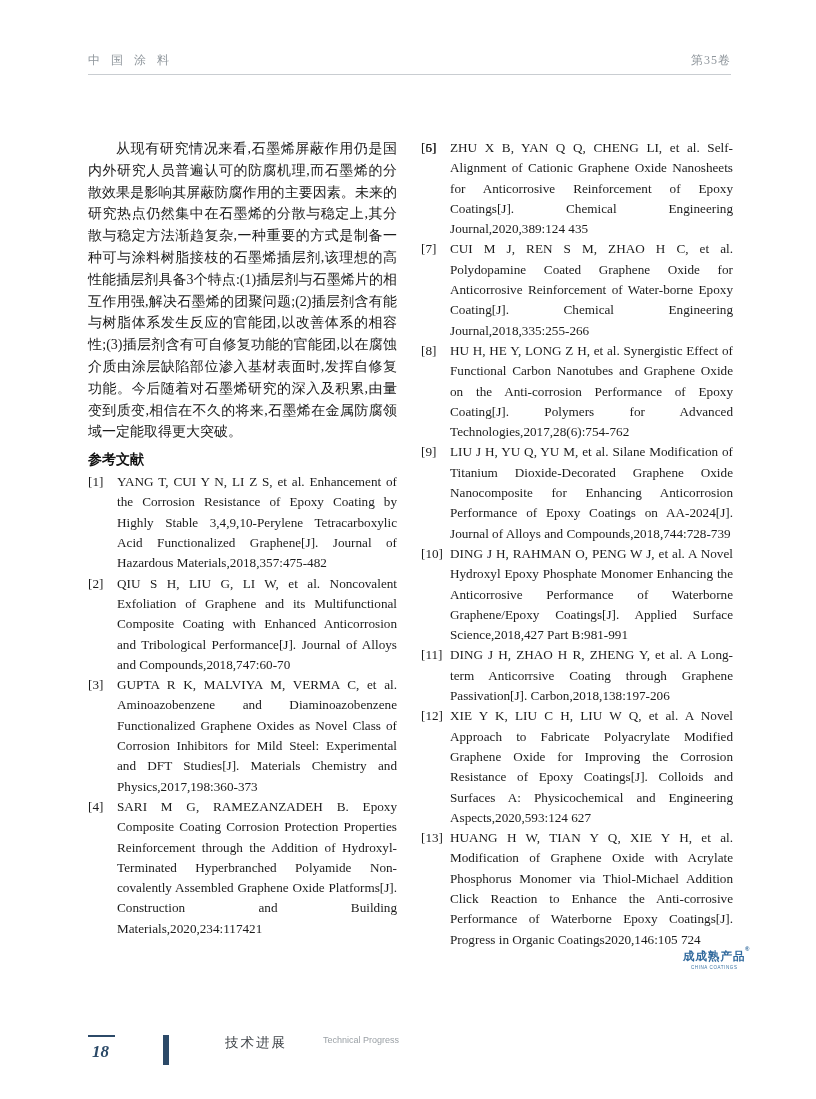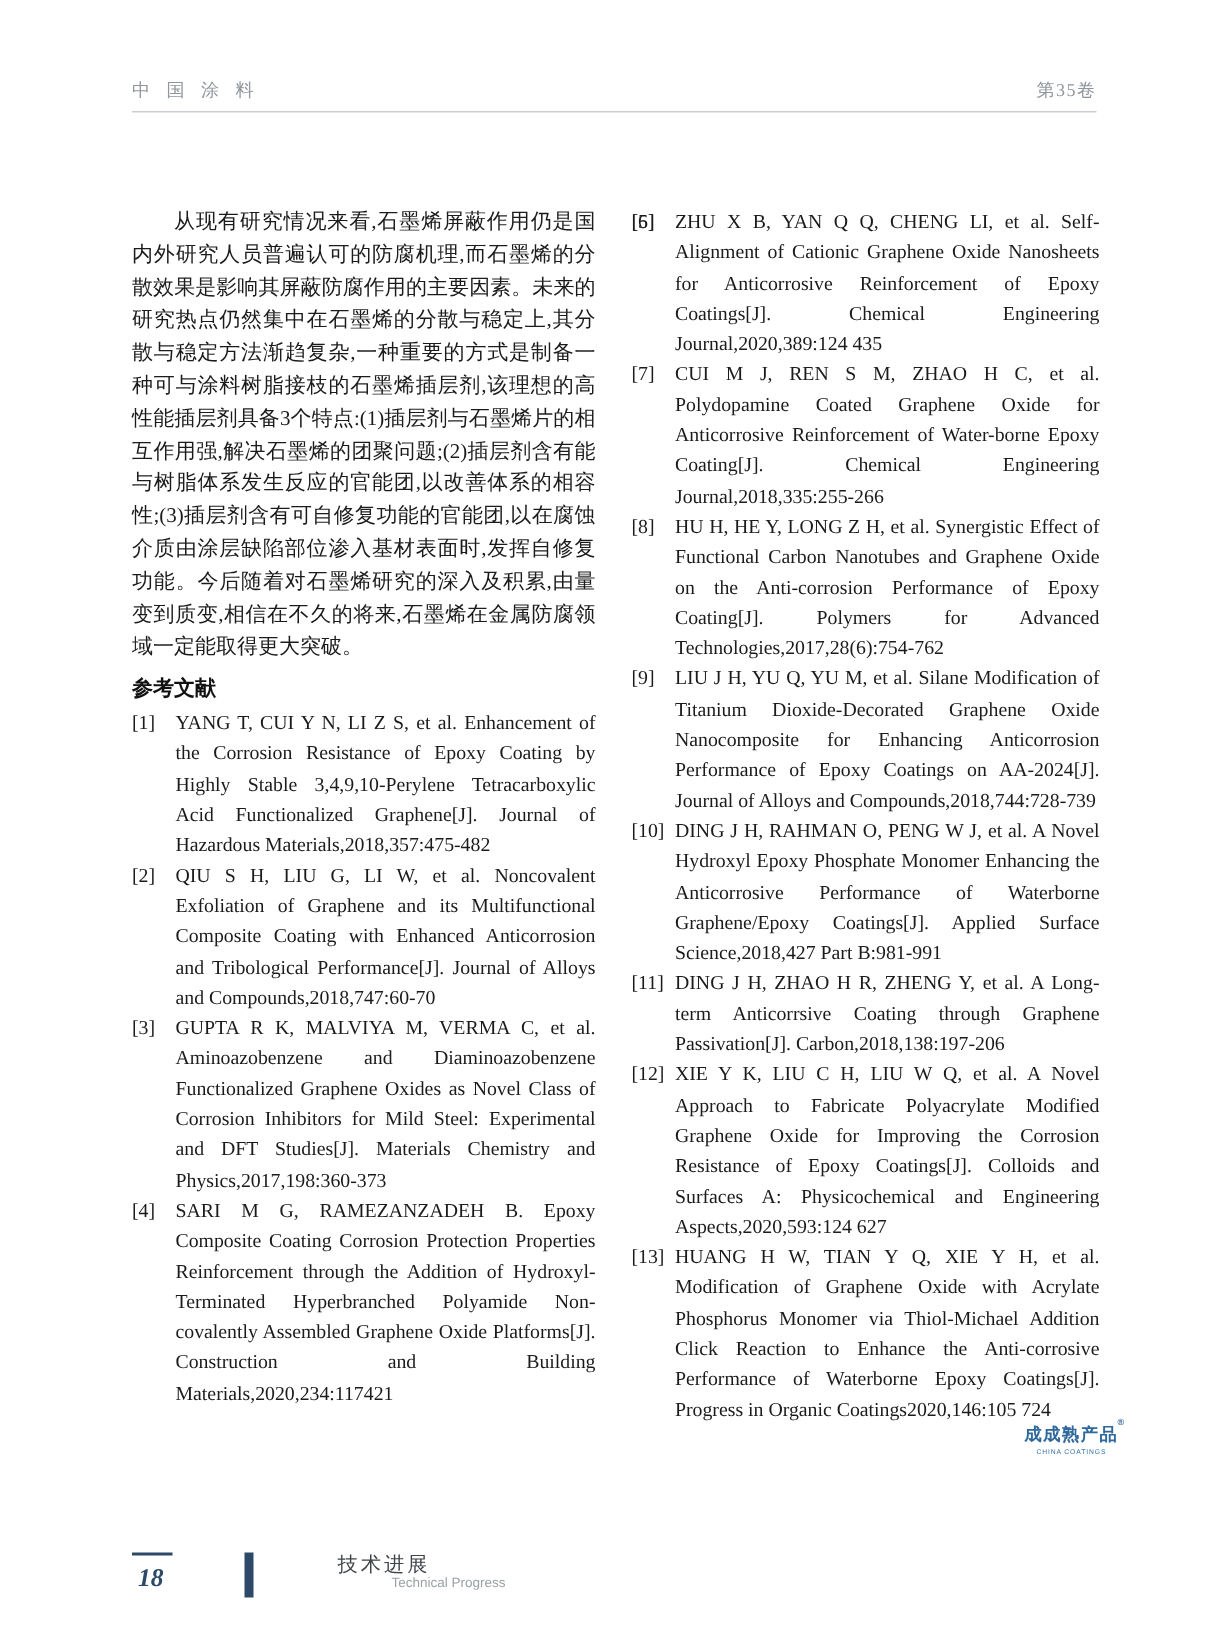--- a/index.html
+++ b/index.html
@@ -113,21 +113,21 @@
     font-size: 17px;
     color: #2c4a68;
     font-family: "Liberation Serif", serif;
   }
   .footer-bar {
     width: 6px;
     height: 30px;
     background: #2c4a68;
     margin-right: 8px;
   }
-  .footer-section { display: flex; flex-direction: column; justify-content: flex-start; }
+  .footer-section { display: flex; flex-direction: row; justify-content: space-between; }
   .footer-section .cn {
     font-size: 13.5px;
     color: #3f4449;
     font-family: "Liberation Sans", sans-serif;
     letter-spacing: 2px;
     line-height: 15px;
   }
   .footer-section .en {
     font-size: 9px;
     color: #9ba1a6;

